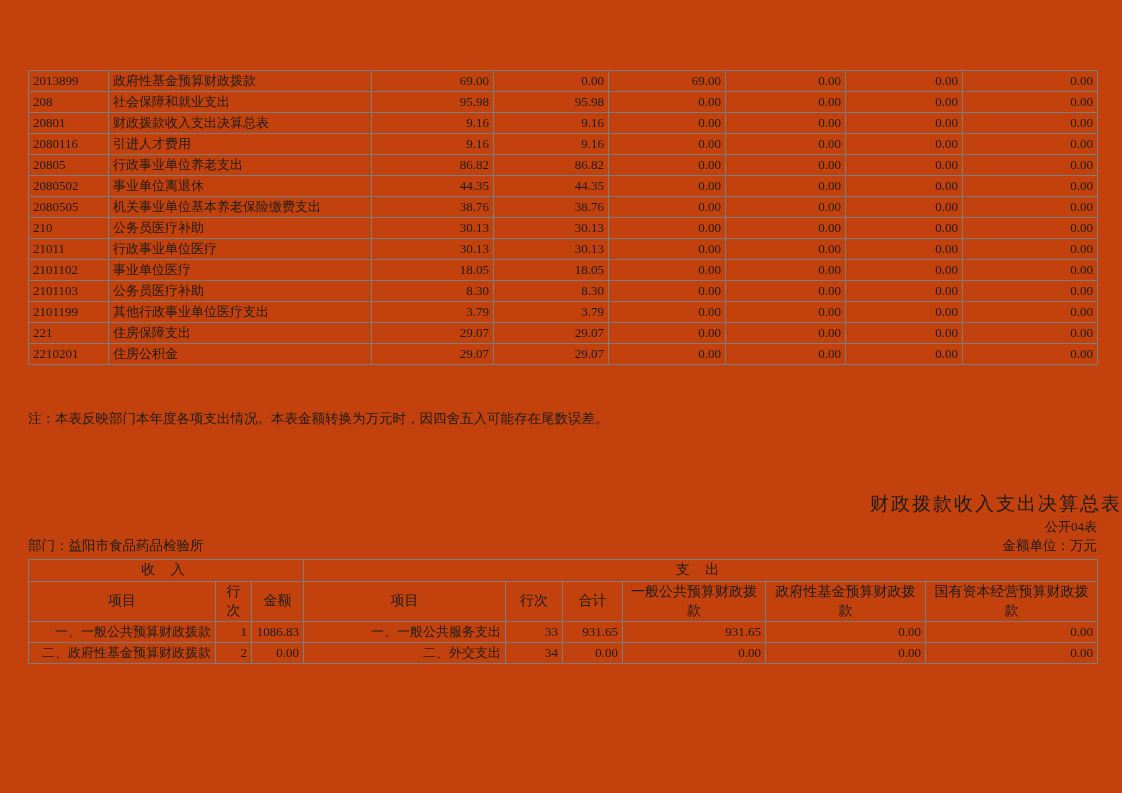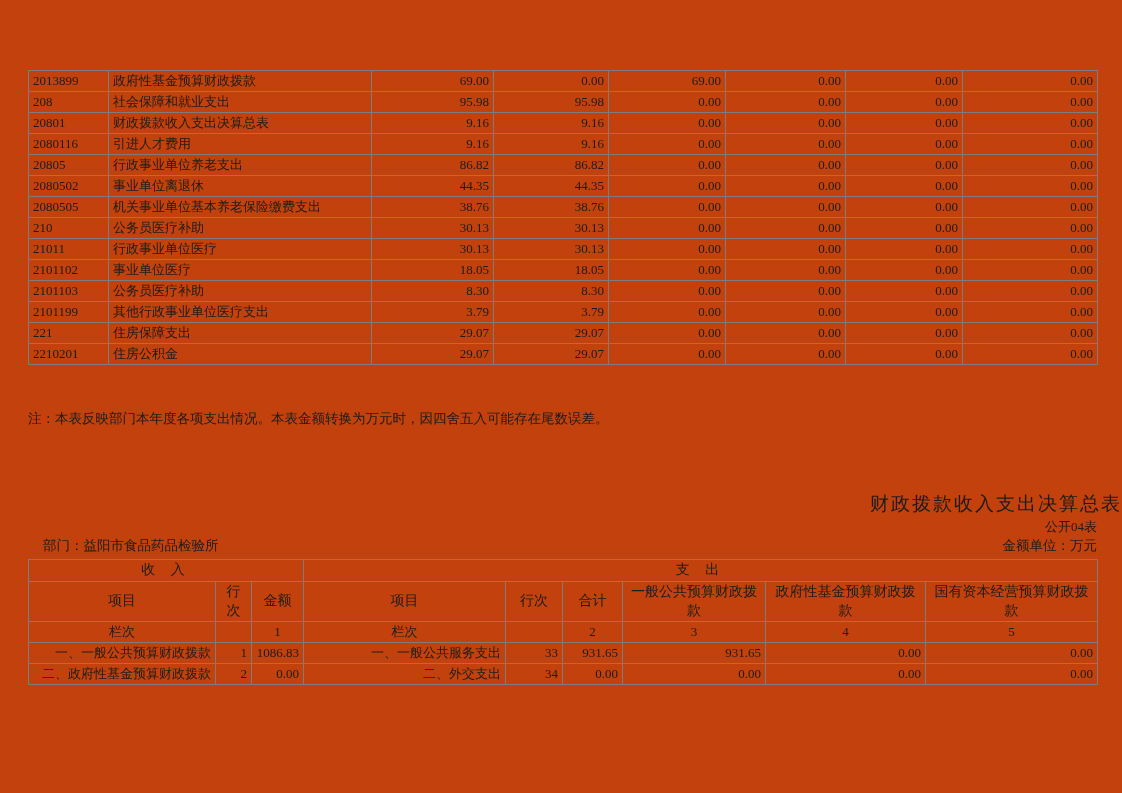--- a/index.html
+++ b/index.html
@@ -27,21 +27,21 @@
   
   .exp-table{position:absolute;left:28px;top:70px;width:1069px;}
   
   .note{position:absolute;left:28px;top:410px;font-size:13.5px;text-align:center;}
   
   .sum-title{
     position:absolute;left:0;top:491px;width:1122px;
     text-align:right;font-size:19px;letter-spacing:2px;
   }
   .table-no{position:absolute;right:25px;top:518px;font-size:13px;}
-  .dept-line{position:absolute;left:28px;top:537px;font-size:13.5px;margin-left:15px;}
+  .dept-line{position:absolute;left:28px;top:537px;font-size:13.5px;}
   .unit-line{position:absolute;right:25px;top:537px;font-size:13.5px;}
   .sum-table{position:absolute;left:28px;top:559px;width:1069px;}
   .sum-table td{white-space:normal;}
   .sum-table .sec-row td{height:21px;font-size:14px;letter-spacing:6px;}
   .sum-table .hdr-row td{height:39px;font-size:14px;line-height:1.35;padding:0 4px;}
   .sum-table .idx-row td{height:20px;}
   .sum-table .data-row td{height:20px;white-space:nowrap;text-align:right;}
 </style>
 </head>
 <body>
@@ -231,31 +231,20 @@
         <td class="tc">项目</td>
         <td class="tc">行次</td>
         <td class="tc">金额</td>
         <td class="tc">项目</td>
         <td class="tc">行次</td>
         <td class="tc">合计</td>
         <td class="tc">一般公共预算财政拨款</td>
         <td class="tc">政府性基金预算财政拨款</td>
         <td class="tc">国有资本经营预算财政拨款</td>
       </tr>
-      <tr class="idx-row">
-        <td class="tc">栏次</td>
-        <td></td>
-        <td class="tc">1</td>
-        <td class="tc">栏次</td>
-        <td></td>
-        <td class="tc">2</td>
-        <td class="tc">3</td>
-        <td class="tc">4</td>
-        <td class="tc">5</td>
-      </tr>
     </tbody>
     <tbody>
         <tr class="data-row">
           <td class="tl">一、一般公共预算财政拨款</td>
           <td class="tc">1</td>
           <td class="tr">1086.83</td>
           <td class="tl">一、一般公共服务支出</td>
           <td class="tc">33</td>
           <td class="tr">931.65</td>
           <td class="tr">931.65</td>

